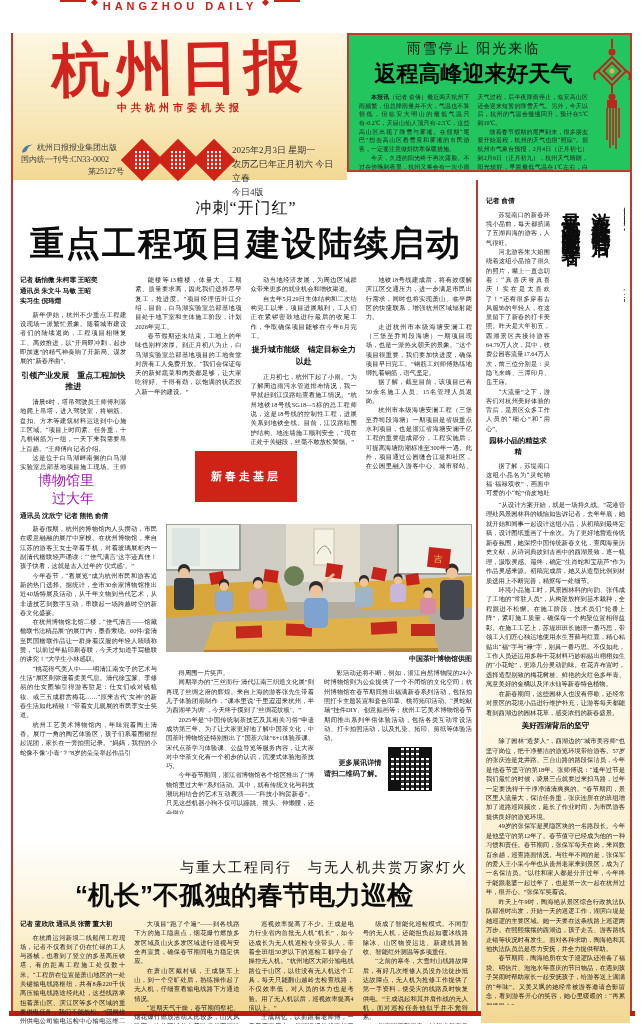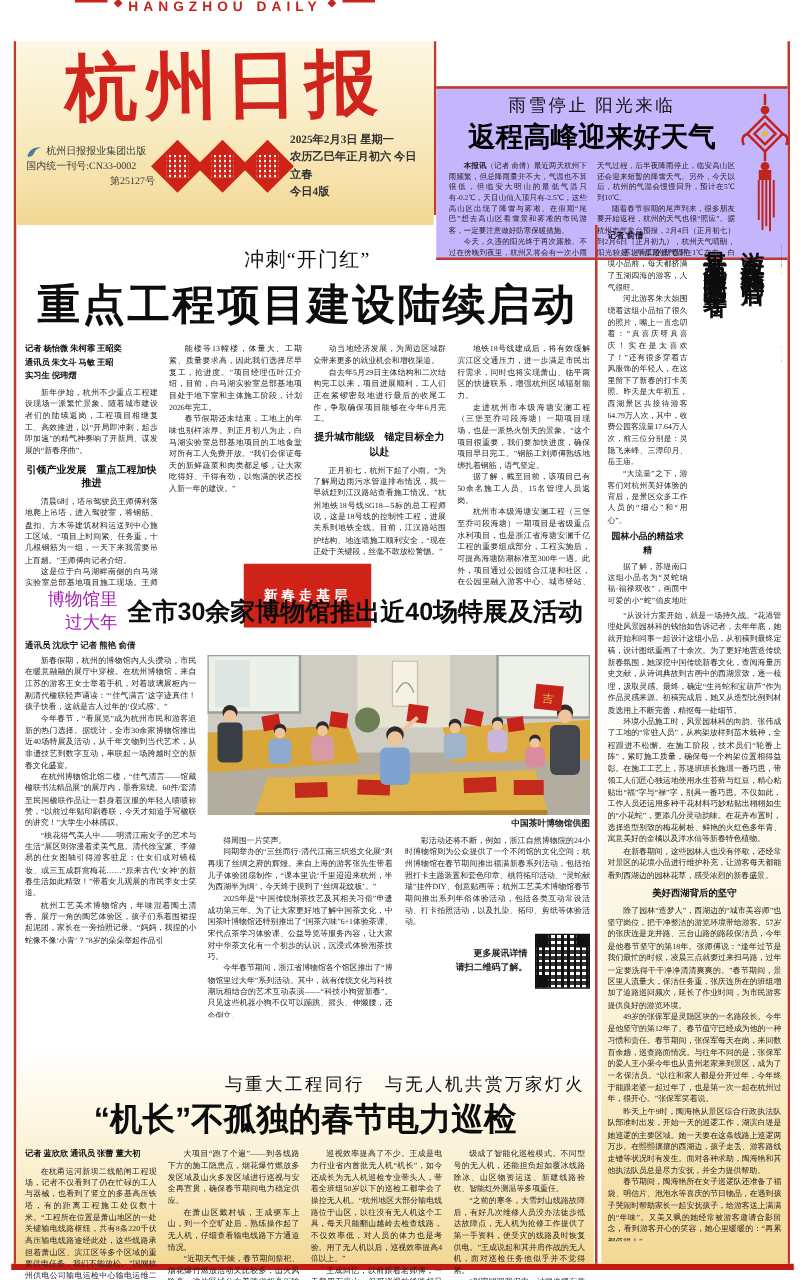--- a/index.html
+++ b/index.html
@@ -22,77 +22,77 @@
     font-family:"Liberation Serif",serif;letter-spacing:6px;transform:rotate(-1deg);}
   #mast-organ{text-align:center;color:#c8231a;font-size:10px;letter-spacing:4px;margin-top:1px;font-weight:bold;}
   #mast-row{display:flex;align-items:center;justify-content:space-between;padding:5px 8px 0 8px;}
   #pubinfo{font-size:8px;color:#3a3a3a;line-height:1.45;width:104px;}
   #pubinfo .lg{display:flex;align-items:center;gap:3px;}
   #qrs{display:flex;align-items:center;}
   .diamond{position:relative;width:30px;height:30px;background:#cf2318;transform:rotate(45deg);margin:0 3px;}
   .diamond .qr{position:absolute;left:6px;top:6px;width:18px;height:18px;background-color:#fff;transform:rotate(-45deg);
      background-image:repeating-linear-gradient(90deg,#cf2318 0 2px,rgba(255,255,255,0) 2px 4px),
                       repeating-linear-gradient(0deg,#fff 0 2px,rgba(207,35,24,.85) 2px 4px);}
-  #dateblock{font-size:9px;color:#333;line-height:1.55;width:108px;font-weight:bold;}
-  
-  #weather{position:absolute;left:349px;top:33px;width:281px;height:139px;background:#c4b5fd;
-    border-top:2px solid #c0392e;border-bottom:2px solid #c0392e;padding:5px 42px 0 10px;box-sizing:border-box;margin-top:36px;}
+  #dateblock{font-size:9px;color:#333;line-height:1.55;width:108px;font-weight:normal;margin-top:24px;}
+  
+  #weather{position:absolute;left:349px;top:33px;width:281px;height:139px;background:#22c55e;
+    border-top:2px solid #c0392e;border-bottom:2px solid #c0392e;padding:5px 42px 0 10px;box-sizing:border-box;}
   #w-kicker{text-align:center;font-size:14px;letter-spacing:2px;color:#111;}
   #w-headline{text-align:center;font-size:22px;font-weight:900;font-family:"Liberation Sans",sans-serif;margin:1px 0 4px;color:#000;}
   #w-body{column-count:2;column-gap:8px;font-size:6px;line-height:1.45;text-align:justify;height:82px;overflow:hidden;color:#222;}
   #w-body p{margin:0;text-indent:2em;}
   #w-body .lead-b{font-weight:bold;}
   #knot{position:absolute;right:-4px;top:4px;}
   
   .kicker{ text-align:center;font-size:16px;color:#111;letter-spacing:1px;margin-top:18px;}
   .bighead{text-align:center;font-weight:900;font-family:"Liberation Sans",sans-serif;color:#0d0d0d;}
   .cols{display:flex;gap:9px;}
   .col{flex:1 1 0;font-size:6.3px;line-height:1.48;text-align:justify;overflow:hidden;color:#232323;}
   .paras p{margin:0;text-indent:2em;}
   .byline{font-size:6.6px;font-weight:bold;line-height:1.6;margin-bottom:3px;color:#111;}
-  h4.sub{font-size:8px;text-align:center;margin:4px 0;font-weight:bold;font-family:Liberation Sans, sans-serif;color:#111;}
+  h4.sub{font-size:8px;text-align:center;margin:4px 0;font-weight:bold;font-family:Liberation Mono, monospace;color:#111;}
   
   #lead{position:absolute;left:20px;top:180px;width:452px;}
   #lead .bighead{font-size:34px;letter-spacing:2px;margin:2px 0 8px;}
   #lead .col{height:196px;}
   
   #badge{position:absolute;left:20px;top:451px;width:452px;text-align:center;}
   #badge span{display:inline-block;background:#cf2318;color:#fff;font-weight:bold;font-size:11px;letter-spacing:3px;padding:18px 16px;}
   
   #museum{position:absolute;left:20px;top:472px;width:452px;}
   #m-head{display:flex;align-items:center;gap:8px;}
   #m-kicker{width:74px;font-size:14px;line-height:1.25;text-align:right;color:#a21caf;}
   #m-headline{flex:1;font-size:20px;font-weight:900;font-family:"Liberation Sans",sans-serif;color:#0d0d0d;}
   #m-byline{font-size:6.8px;font-weight:bold;margin:4px 0 3px;}
   #m-content{display:flex;gap:9px;}
   #m-col1{width:137px;flex:none;height:288px;}
   #m-right{flex:1;}
   #m-photo{width:306px;height:128px;display:block;}
   #m-caption{text-align:right;font-size:7px;font-weight:bold;margin:2px 0 4px;color:#222;}
   #m-cols2{display:flex;gap:10px;}
   #m-cols2 .col{height:146px;}
-  .qrrow{display:flex;align-items:center;justify-content:flex-end;gap:6px;margin-top:4px;}
+  .qrrow{display:flex;align-items:center;gap:6px;margin-top:4px;}
   .qrnote{font-size:7.2px;font-weight:bold;text-align:right;line-height:1.5;}
   .qrbw{width:42px;height:42px;flex:none;background-color:#fff;border:1px solid #111;
      background-image:
        linear-gradient(#111,#111),linear-gradient(#111,#111),linear-gradient(#111,#111),
        repeating-linear-gradient(90deg,#111 0 2px,rgba(255,255,255,0) 2px 5px),
        repeating-linear-gradient(0deg,#fff 0 2px,rgba(17,17,17,.85) 2px 5px);
      background-repeat:no-repeat,no-repeat,no-repeat,repeat,repeat;
      background-size:10px 10px,10px 10px,10px 10px,auto,auto;
      background-position:0 0,100% 0,0 100%,0 0,0 0;}
   
   #power{position:absolute;left:13px;top:838px;width:462px;height:173px;box-sizing:border-box;padding:3px 7px 0 7px;
      background:linear-gradient(180deg,rgba(255,255,255,0) 0%,#fbf0d0 55%,#f3d894 100%);}
   #p-kicker{font-size:14px;text-align:right;letter-spacing:2px;color:#111;}
   #p-headline{font-size:26px;margin:1px 0 6px;}
   #power .col{height:118px;}
   
   #rightline{position:absolute;left:476px;top:180px;width:2px;height:831px;background:#c0392e;}
-  #rightcol{position:absolute;left:481px;top:182px;width:149px;height:829px;box-sizing:border-box;padding:2px 5px 16px 5px;
+  #rightcol{position:absolute;left:481px;top:194px;width:149px;height:829px;box-sizing:border-box;padding:2px 5px 16px 5px;
      background:linear-gradient(180deg,rgba(255,255,255,0) 45%,#fbf0d0 80%,#f3d894 100%);overflow:hidden;}
   #wl-top{display:flex;gap:4px;height:300px;overflow:hidden;}
   #wl-left{width:64px;flex:none;font-size:6.2px;line-height:1.5;text-align:justify;overflow:hidden;}
   #wl-left .byline{font-size:6.8px;}
   #wl-left h4.sub{font-size:7.2px;margin:3px 0;}
   #wl-headline{flex:1;writing-mode:vertical-rl;text-orientation:upright;display:block;padding-top:2px;}
   #wl-headline span{display:block;}
   #wl-kicker{font-size:10px;letter-spacing:2px;margin-left:7px;color:#111;}
   .wl-h{font-size:19px;font-weight:900;font-family:"Liberation Sans",sans-serif;letter-spacing:3px;margin-left:4px;color:#0d0d0d;}
   #wl-body{font-size:6.3px;line-height:1.5;text-align:justify;margin-top:4px;height:505px;overflow:hidden;}
@@ -111,20 +111,21 @@
     <span class="strip-rule"></span>
   </div>
 
   <div class="vframe" id="frame-l"></div>
   <div class="vframe" id="frame-r"></div>
   <div id="vline-mast"></div>
   <div id="bottombar"></div>
 
   <div id="masthead">
     <div id="mast-title">杭州日报</div>
+    <div id="mast-organ">中共杭州市委机关报</div>
     <div id="mast-row">
       <div id="pubinfo">
         <div class="lg">
           <svg width="13" height="11" viewBox="0 0 14 12">
               <path d="M1 9 Q4 1 13 2 Q8 3.5 7 6.5 Q6 10 1.5 10.5 Z" fill="#4a7d9e"></path>
             </svg>
           <span>杭州日报报业集团出版</span>
         </div>
         <div>国内统一刊号:CN33-0002</div>
         <div style="text-align:right">第25127号</div>
@@ -224,21 +225,20 @@
   </div>
 
   <div id="badge"><span>新春走基层</span></div>
 
   <div id="museum">
     <div id="m-head">
       <div id="m-kicker">
         <div>博物馆里</div>
         <div>过大年</div>
       </div>
-      <div id="m-headline">全市30余家博物馆推出近40场特展及活动</div>
     </div>
     <div id="m-byline">通讯员 沈欣宁 记者 熊艳 俞倩</div>
     <div id="m-content">
       <div class="col" id="m-col1">
         <div class="paras">
             <p>新春假期，杭州的博物馆内人头攒动，市民在暖意融融的展厅中穿梭。在杭州博物馆，来自江苏的游客王女士举着手机，对着玻璃展柜内一副清代楹联轻声诵读：“‘佳气满言’这字迹真佳！孩子快看，这就是古人过年的‘仪式感’。”</p>
             <p>今年春节，“看展览”成为杭州市民和游客追新的热门选择。据统计，全市30余家博物馆推出近40场特展及活动，从千年文物到当代艺术，从非遗技艺到数字互动，串联起一场跨越时空的新春文化盛宴。</p>
             <p>在杭州博物馆北馆二楼，“佳气清言——馆藏楹联书法精品展”的展厅内，墨香萦绕。60件/套清至民国楹联作品让一群身着汉服的年轻人啧啧称赞，“以前过年贴印刷春联，今天才知道手写楹联的讲究！”大学生小林感叹。</p>
             <p>“桃花得气美人中——明清江南女子的艺术与生活”展区则弥漫着柔美气息。清代徐宝篆、李修易的仕女图轴引得游客驻足：仕女们或对镜梳妆、或三五成群赏梅花……“原来古代‘女神’的新春生活如此精致！”带着女儿观展的市民李女士笑道。</p>
             <p>杭州工艺美术博物馆内，年味混着陶土清香。展厅一角的陶艺体验区，孩子们系着围裙捏起泥团，家长在一旁拍照记录。“妈妈，我捏的小蛇像不像‘小青’？”8岁的朵朵举起作品引</p>

